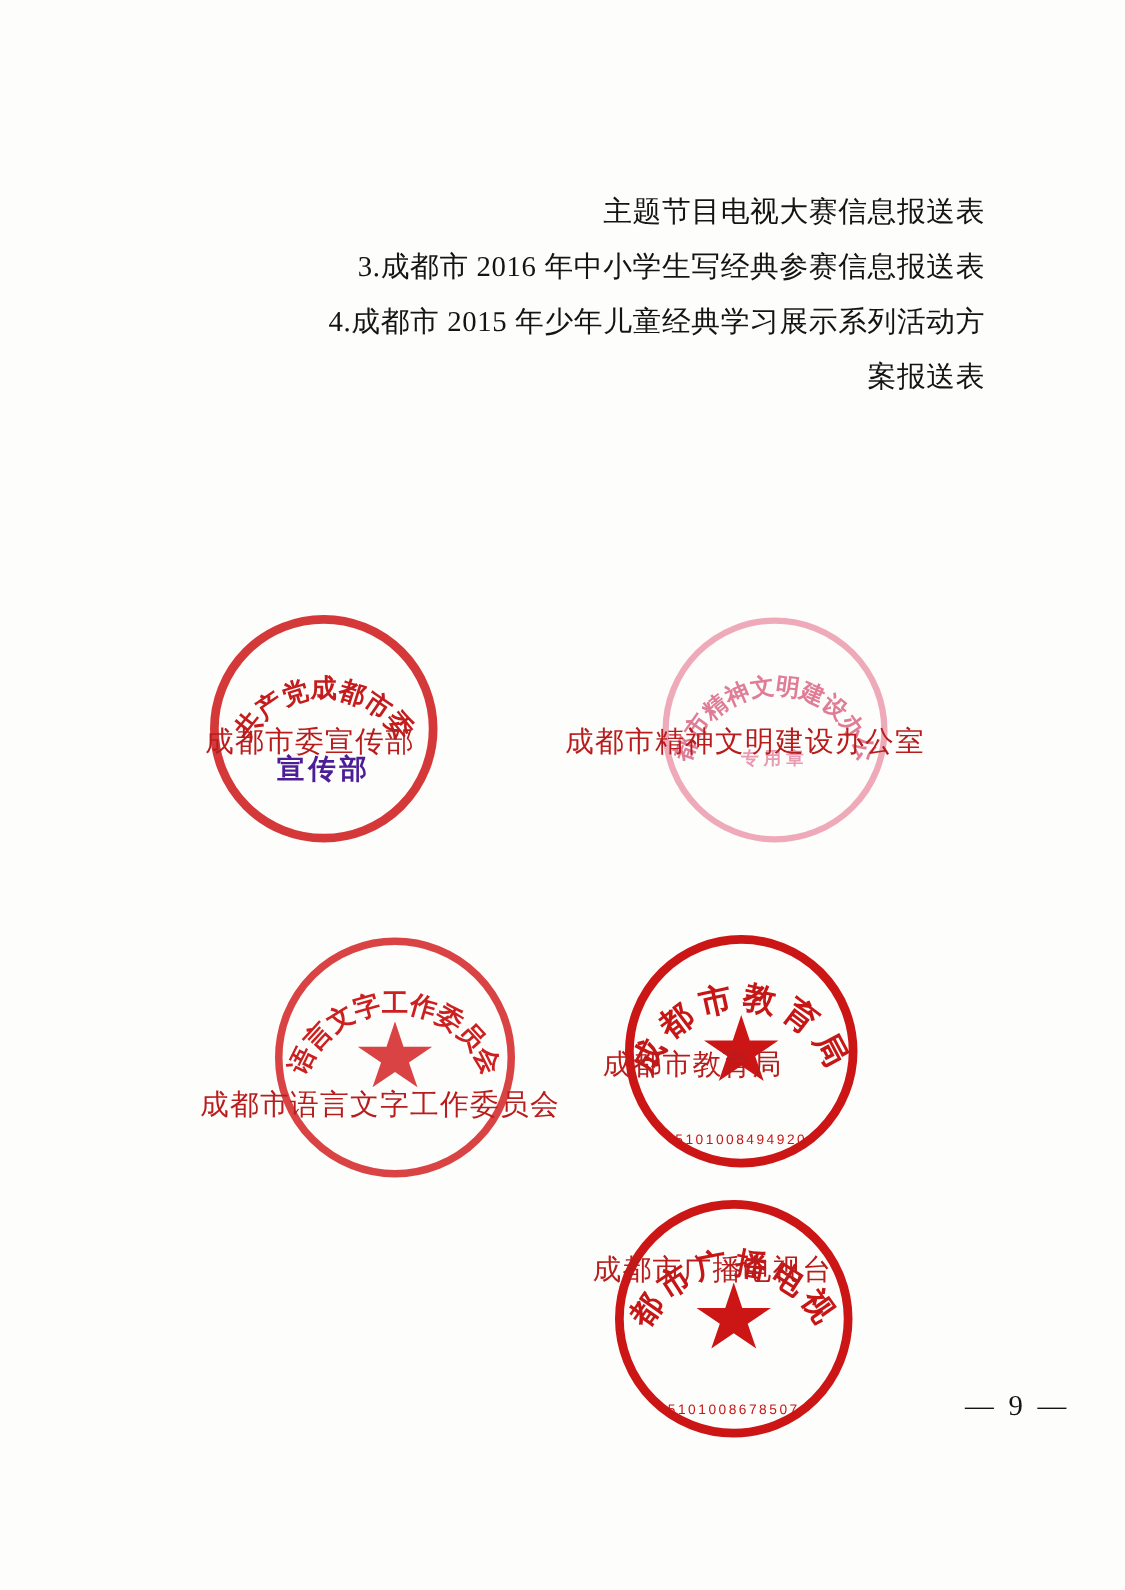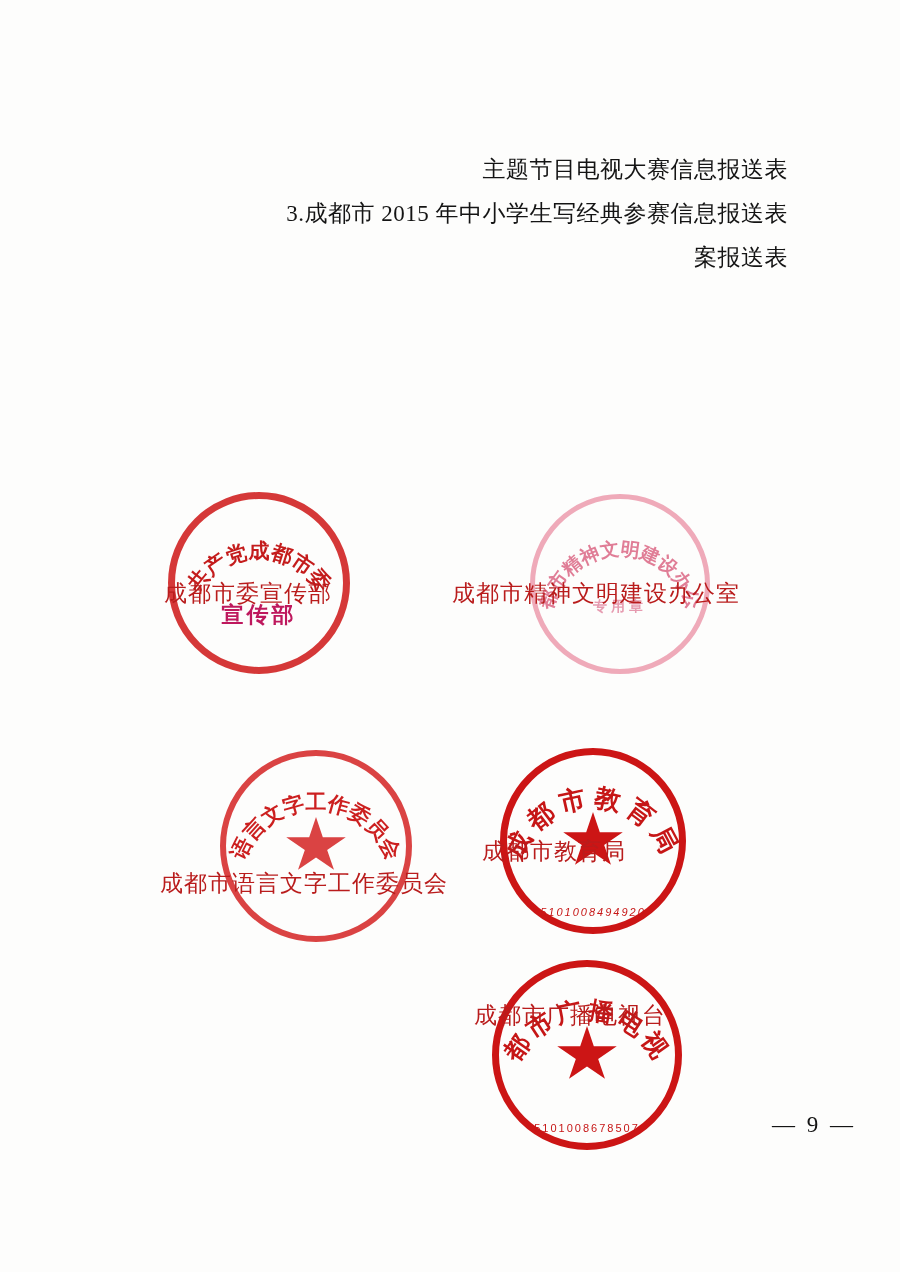--- a/index.html
+++ b/index.html
@@ -89,21 +89,21 @@
   
   #seal-propaganda {
     left: 168px; top: 492px; width: 182px; height: 182px;
   }
   #seal-propaganda .ring {
     border: 7px solid #cf1d1d;
     opacity: 0.88;
   }
   #seal-propaganda .arc-text text { fill: #c41c1c; font-size: 21px; }
   #seal-propaganda .inner-label {
-    top: 108px; font-size: 22px; color: #be185d; letter-spacing: 3px;
+    top: 108px; font-size: 22px; color: #4c1d95; letter-spacing: 3px;
   }
 
   
   #seal-civilization {
     left: 530px; top: 494px; width: 180px; height: 180px;
   }
   #seal-civilization .ring {
     border: 5px solid #e98ea3;
     opacity: 0.75;
   }
@@ -130,21 +130,21 @@
     left: 500px; top: 748px; width: 186px; height: 186px;
   }
   #seal-education .ring {
     border: 7px solid #cc1515;
   }
   #seal-education .arc-text text { fill: #c61616; font-size: 26px; }
   #seal-education .star {
     width: 62px; height: 58px; background: #cc1515;
   }
   #seal-education .bottom-num {
-    bottom: 16px; font-size: 11px; color: #c61616; font-style: italic;
+    bottom: 16px; font-size: 11px; color: #c61616;
   }
 
   
   #seal-broadcast {
     left: 492px; top: 960px; width: 190px; height: 190px;
   }
   #seal-broadcast .ring {
     border: 7px solid #cc1515;
   }
   #seal-broadcast .arc-text text { fill: #c61616; font-size: 25px; }
@@ -180,21 +180,22 @@
     color: #141414;
   }
 </style>
 </head>
 <body>
 
 <div class="page">
 
   <div class="doc-text">
     <div class="doc-line hang">主题节目电视大赛信息报送表</div>
-    <div class="doc-line">3.成都市 2015 年中小学生写经典参赛信息报送表</div>
+    <div class="doc-line">3.成都市 2016 年中小学生写经典参赛信息报送表</div>
+    <div class="doc-line">4.成都市 2015 年少年儿童经典学习展示系列活动方</div>
     <div class="doc-line hang">案报送表</div>
   </div>
 
   <div class="seal" id="seal-propaganda">
     <div class="ring"></div>
     <div class="arc-text">
       <svg viewBox="0 0 182 182">
         <defs>
           <path id="arcA" d="M 26,110 A 70,70 0 0 1 156,110" fill="none"></path>
         </defs>

